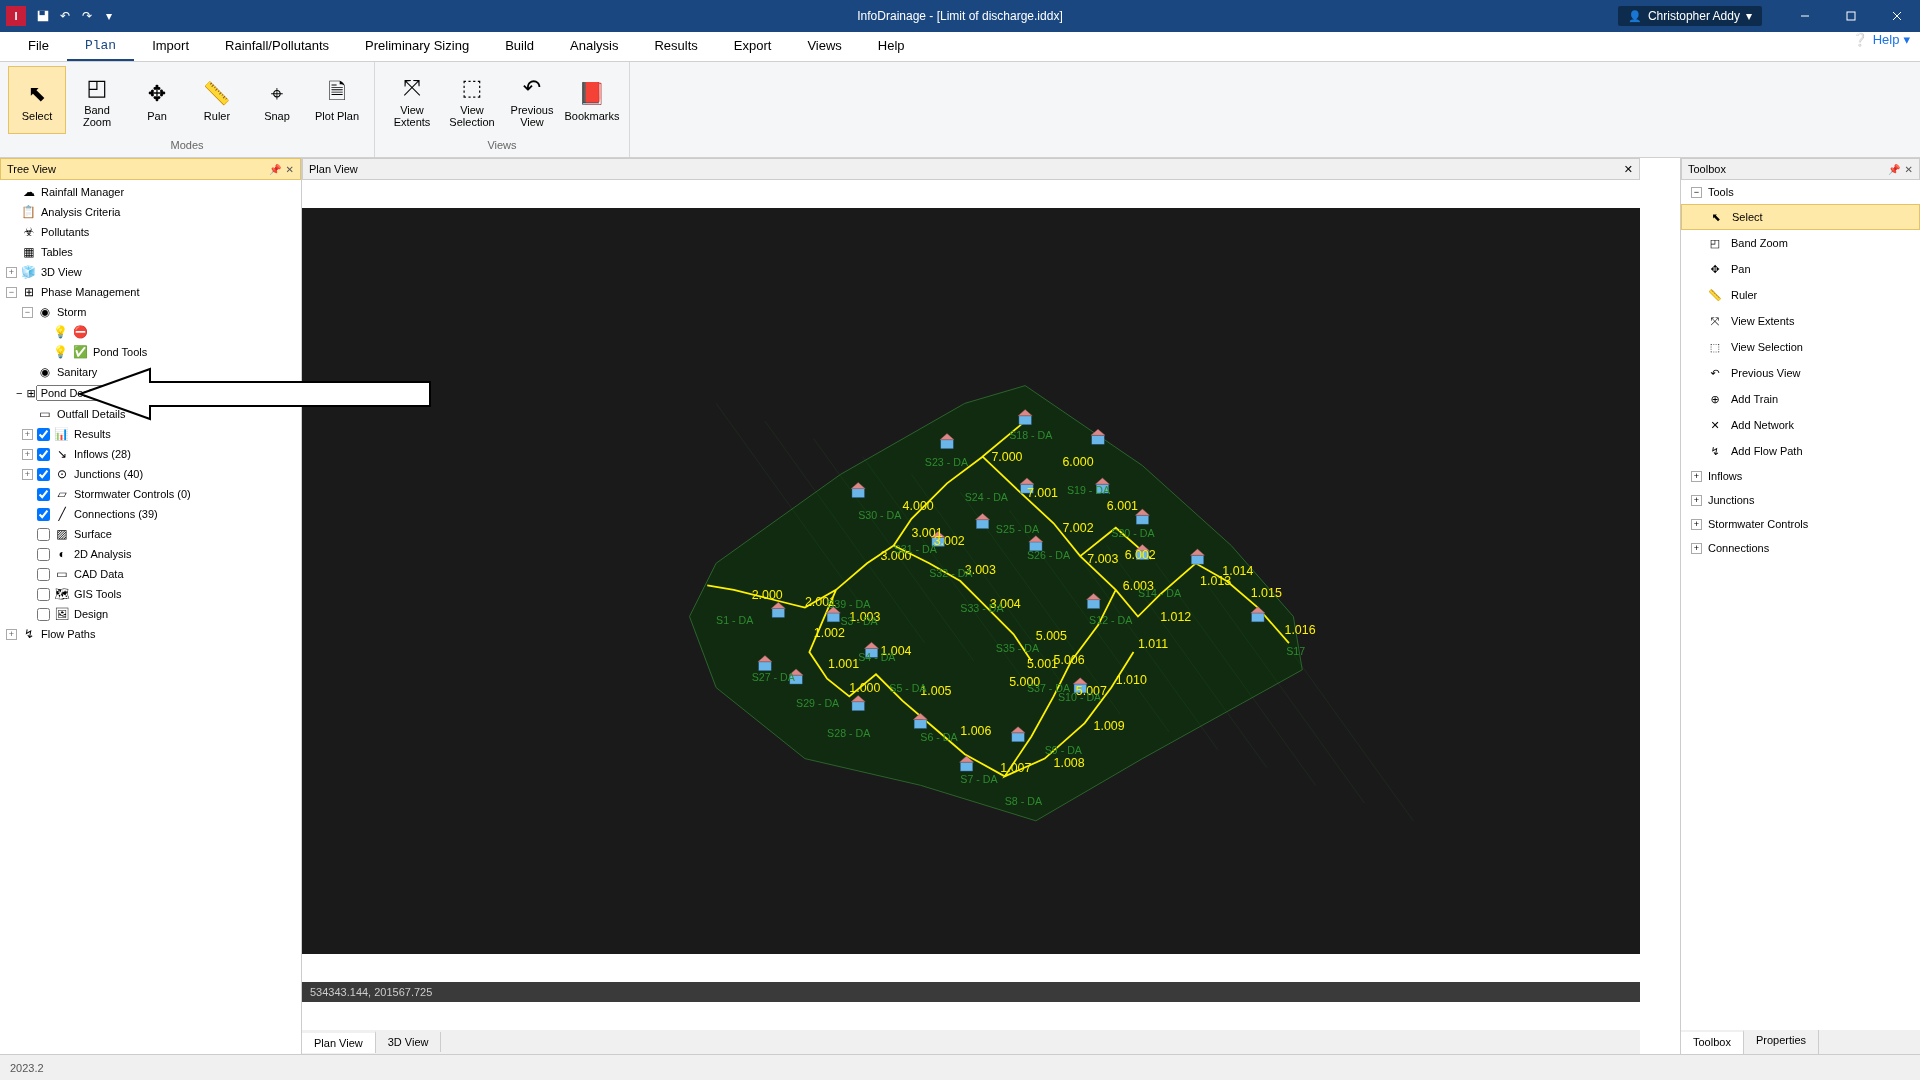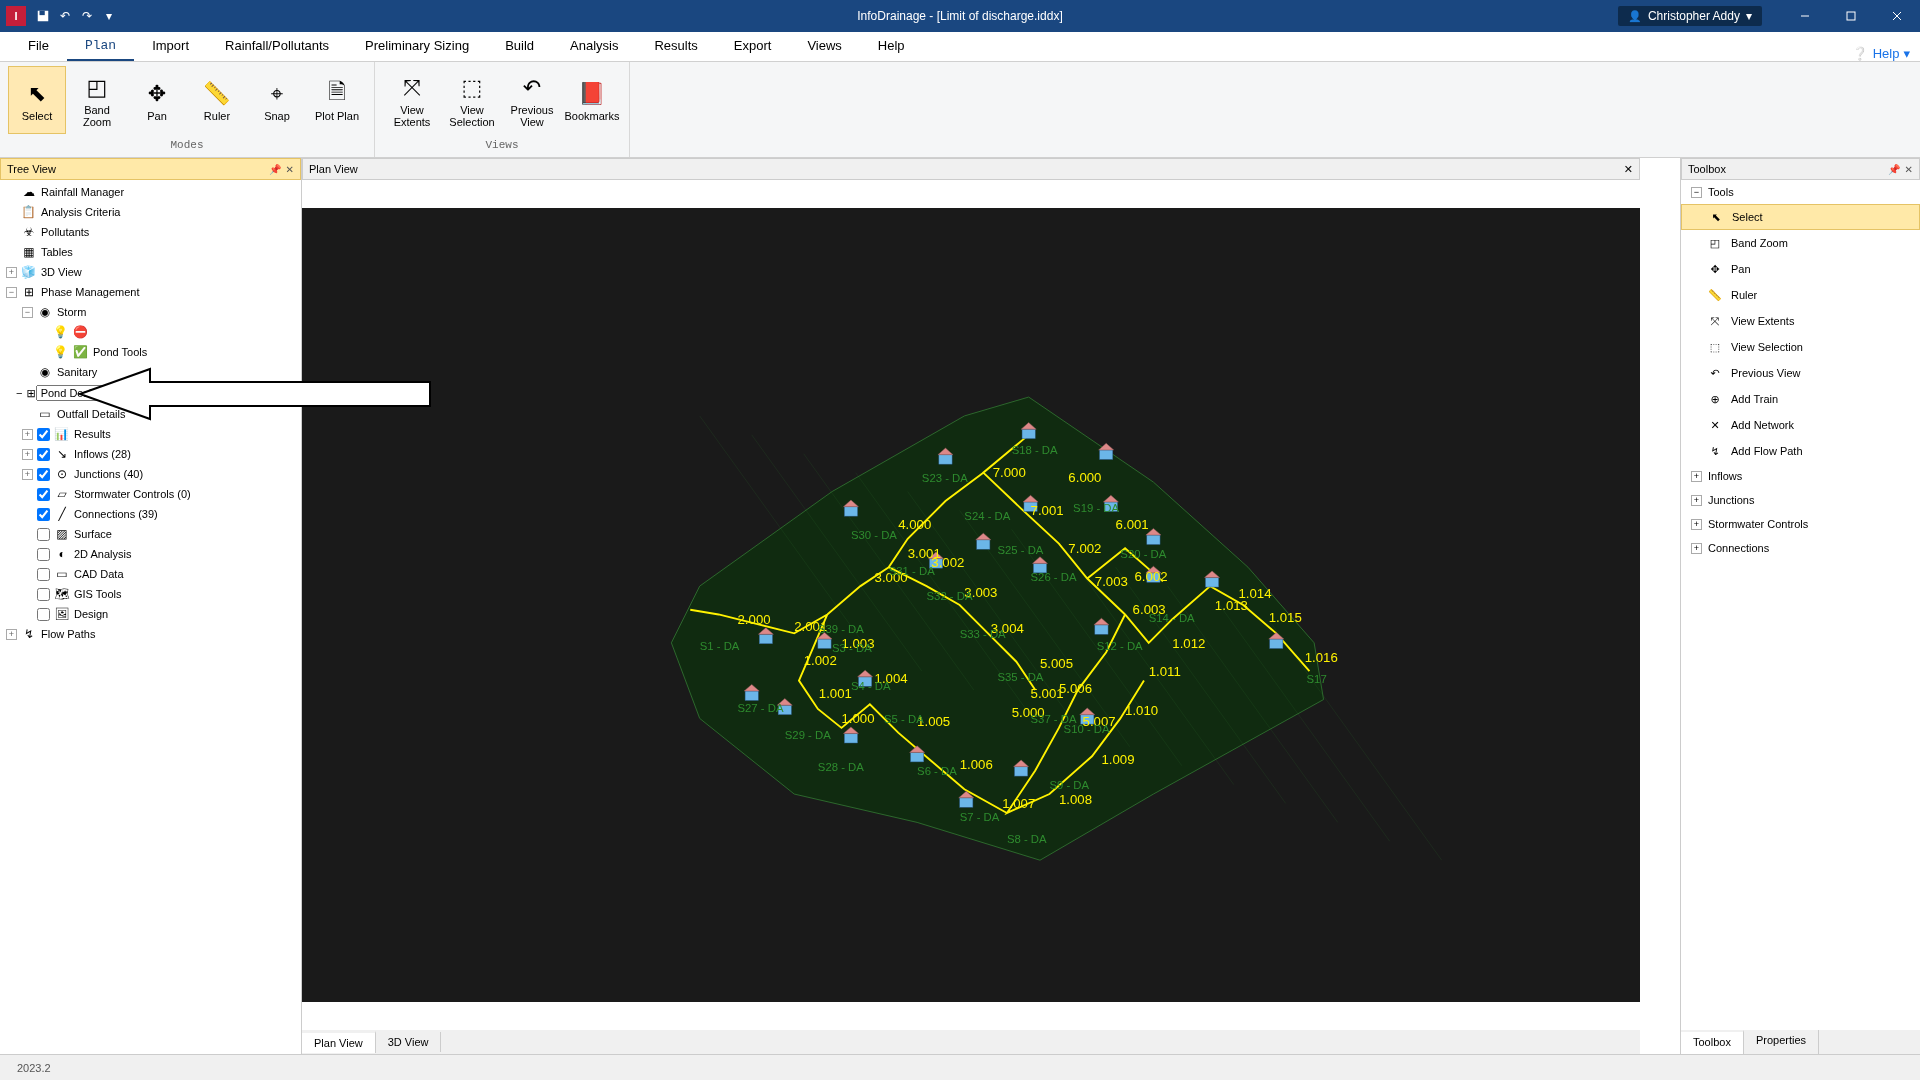--- a/index.html
+++ b/index.html
@@ -12,33 +12,33 @@
 .qat-btn { width: 22px; height: 22px; display: flex; align-items: center; justify-content: center; cursor: pointer; color:#fff;}
 .qat-btn svg { width:14px; height:14px;}
 .title-text { position: absolute; left: 50%; transform: translateX(-50%); }
 .user-box { margin-left: auto; background: #0d2b4d; padding: 3px 10px; display: flex; align-items: center; gap: 6px; border-radius:2px;}
 .user-box::before { content:"👤"; font-size:11px;}
 .win-controls { display:flex; margin-left:20px;}
 .win-btn { width:46px; height:32px; display:flex; align-items:center; justify-content:center; cursor:pointer;}
 .win-btn svg{width:12px;height:12px;stroke:#fff;fill:none;stroke-width:1;}
 
 
-.menu-bar { height: 30px; background: #fff; display: flex; align-items: flex-end; padding-left: 10px; font-size: 13px; border-bottom:1px solid #d0d0d0; }
+.menu-bar { height: 30px; background: #fff; display: flex; align-items: flex-start; padding-left: 10px; font-size: 13px; border-bottom:1px solid #d0d0d0; }
 .menu-item { padding: 6px 18px; cursor: pointer; }
 .menu-item.active { color:#1a4780; border-bottom:2px solid #1a4780; font-weight:500;font-family:Liberation Mono, monospace;}
 .help-right { margin-left:auto; margin-right:10px; color:#1a73e8; display:flex; align-items:center; gap:4px;}
 
 
 .ribbon { height: 96px; background: #f5f6f7; display: flex; border-bottom:1px solid #d0d0d0;}
 .ribbon-group { display:flex; flex-direction:column; align-items:center; padding:4px 8px; border-right:1px solid #d8d8d8;}
 .ribbon-tools { display:flex; gap:2px;}
 .rbtn { display:flex; flex-direction:column; align-items:center; justify-content:center; width:58px; height:68px; font-size:11px; cursor:pointer; text-align:center; padding:2px;}
 .rbtn.selected { background:#ffe9b3; border:1px solid #e5c365;}
 .rbtn .ricon { height:32px; display:flex; align-items:center; justify-content:center; font-size:22px;}
-.ribbon-group-label { font-size:11px; color:#666; margin-top:auto; margin-bottom:2px;font-family:Liberation Mono, monospace;}
+.ribbon-group-label { font-size:11px; color:#666; margin-top:auto; margin-bottom:2px;}
 
 
 .main { display:flex; height: calc(100% - 32px - 30px - 96px - 26px); }
 .tree-panel { width: 302px; background:#fff; border-right:1px solid #ccc; display:flex; flex-direction:column;}
 .panel-header { height:22px; background:#ffe9a8; border:1px solid #e5c365; display:flex; align-items:center; padding:0 6px; font-size:11px; position:relative;}
 .panel-header.gray { background:#f0f0f0; border-color:#ccc;}
 .panel-pins { margin-left:auto; display:flex; gap:4px;}
 .panel-pins span{cursor:pointer; font-size:10px; color:#555;}
 .tree-body { flex:1; overflow:auto; font-size:11px; padding:2px 0;}
 .tree-node { display:flex; align-items:center; height:20px; padding-left:6px; gap:4px; cursor:pointer; white-space:nowrap;}
@@ -67,21 +67,21 @@
 .toolbox-body{flex:1; font-size:11px; overflow:auto;}
 .tb-item{display:flex; align-items:center; height:26px; padding-left:26px; gap:8px; cursor:pointer;}
 .tb-item.selected{background:#ffe9a8; border:1px solid #e5c365;}
 .tb-group{display:flex; align-items:center; height:24px; padding-left:10px; gap:6px; font-size:11px; cursor:pointer;}
 .tb-group .exp{width:11px; height:11px; border:1px solid #aaa; font-size:9px; text-align:center; line-height:9px;}
 .tb-icon{width:16px; height:16px; display:flex; align-items:center; justify-content:center;}
 .toolbox-tabs{height:24px; display:flex; background:#f0f0f0; font-size:11px;}
 .toolbox-tabs .view-tab.active{background:#fff;}
 
 
-.status-bar{height:26px; background:#f0f0f0; border-top:1px solid #ccc; display:flex; align-items:center; padding:0 17px; font-size:11px; color:#555;}
+.status-bar{height:26px; background:#f0f0f0; border-top:1px solid #ccc; display:flex; align-items:center; padding:0 10px; font-size:11px; color:#555;}
 
 
 .arrow-overlay{position:absolute; top:364px; left:60px; z-index:100; pointer-events:none;}
 
 
 .pipe-label{fill:#fff200; font-size:14px; font-weight:500;}
 .da-label{fill:#2e8b2e; font-size:12px;}
 
 </style>
 </head>
@@ -513,20 +513,23 @@
           <text class="da-label" x="770" y="545">S37 - DA</text>
           <text class="da-label" x="805" y="555">S10 - DA</text>
           <text class="da-label" x="545" y="596">S28 - DA</text>
           <text class="da-label" x="650" y="600">S6 - DA</text>
           <text class="da-label" x="790" y="615">S9 - DA</text>
           <text class="da-label" x="695" y="648">S7 - DA</text>
           <text class="da-label" x="745" y="672">S8 - DA</text>
           <text class="da-label" x="1062" y="503">S17</text>
         </svg>
     </div>
+    <div class="coord-bar">
+        <span>534343.144, 201567.725</span>
+      </div>
     <div class="view-tabs" id="view-tabs">
         <div class="view-tab active">Plan View</div>
         <div class="view-tab">3D View</div>
       </div>
   </div>
 
   <div class="toolbox-panel">
     <div class="panel-header gray">
       <span>Toolbox</span>
       <div class="panel-pins">

